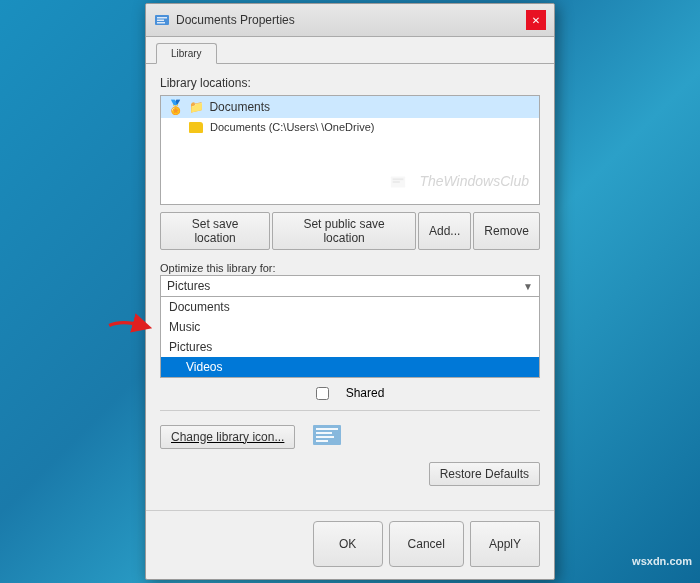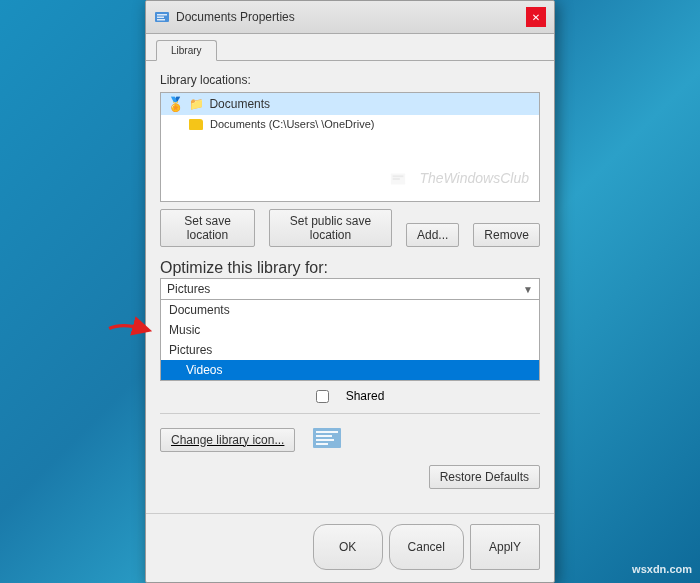--- a/index.html
+++ b/index.html
@@ -123,36 +123,35 @@
       align-items: flex-start;
       gap: 12px;
     }
     .watermark-icon {
       width: 18px;
       height: 18px;
       opacity: 0.3;
     }
     .btn-row {
       display: flex;
-      gap: 14px;
+      gap: 2px;
       margin-bottom: 12px;
-      align-items: flex-end;
     }
     .btn {
       padding: 4px 10px;
       border: 1px solid #aaa;
       background: linear-gradient(to bottom, #f5f5f5, #e5e5e5);
       font-size: 12px;
       cursor: pointer;
       color: #333;
       border-radius: 2px;
     }
     .btn:disabled { color: #aaa; cursor: default; }
     .optimize-label {
-      font-size: 16px;
+      font-size: 11px;
       color: #333;
       margin-bottom: 1px;
     }
     .dropdown {
       width: 100%;
       border: 1px solid #aaa;
       background: white;
       display: flex;
       align-items: center;
       justify-content: space-between;
@@ -229,21 +228,21 @@
       border-top: 1px solid #ccc;
       padding-top: 10px;
     }
     .btn-primary {
       padding: 15px 18px;
       border: 1px solid #aaa;
       background: linear-gradient(to bottom, #f5f5f5, #e5e5e5);
       font-size: 12px;
       cursor: pointer;
       color: #333;
-      border-radius: 13px;
+      border-radius: 4px;
       min-width: 70px;
     }
     .btn-apply {
       padding: 5px 18px;
       border: 1px solid #aaa;
       background: linear-gradient(to bottom, #f5f5f5, #e5e5e5);
       font-size: 12px;
       cursor: pointer;
       color: #333;
       border-radius: 2px;
@@ -253,21 +252,21 @@
       position: relative;
     }
     
     .wm-text {
       color: #d5d5d5;
       font-size: 14px;
       font-style: italic;
     }
     .wsxdn {
       position: fixed;
-      bottom: 8px;
+      bottom: 16px;
       right: 8px;
       color: white;
       font-size: 11px;
       font-weight: bold;
       opacity: 0.85;
     }
   </style>
 </head>
 <body>
 

